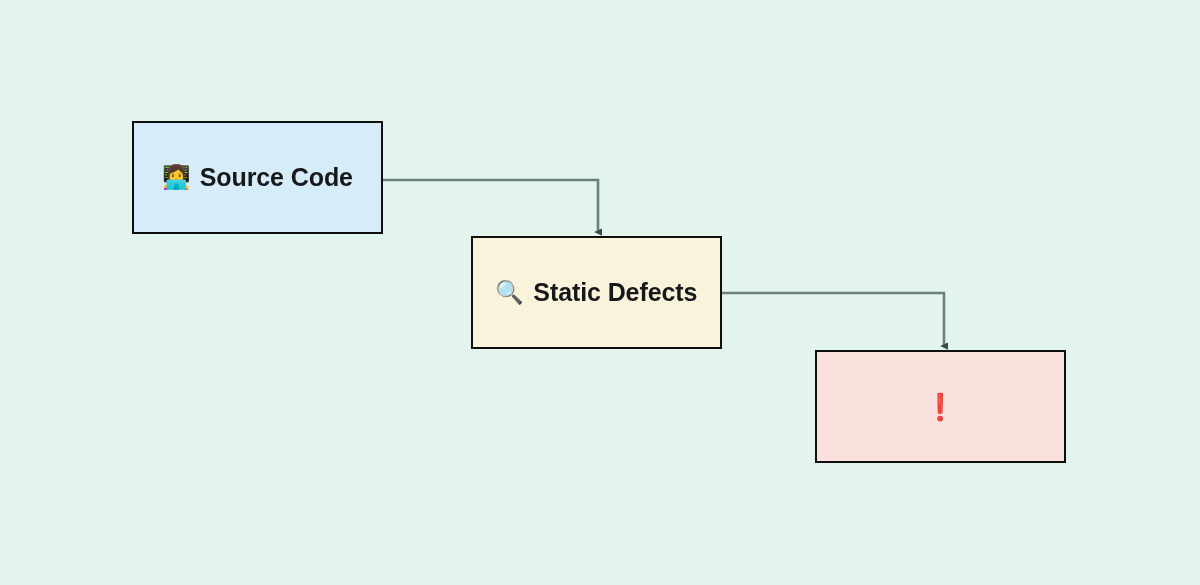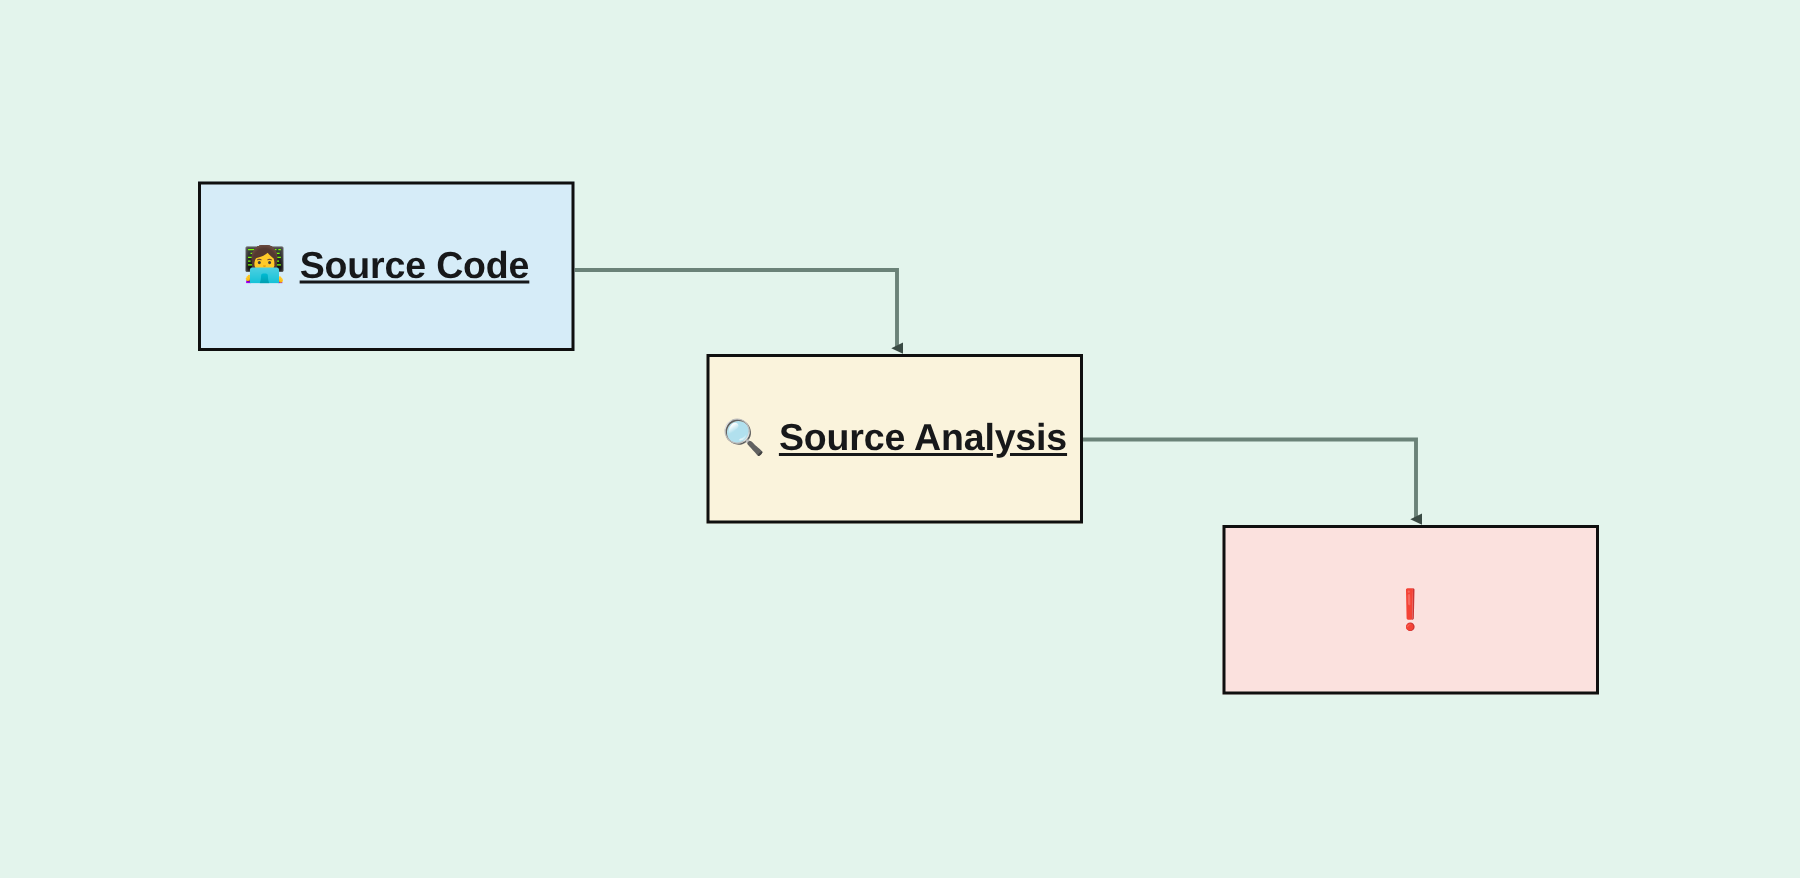--- a/index.html
+++ b/index.html
@@ -53,21 +53,20 @@
     display: inline-block;
     font-family: "DejaVu Sans", sans-serif;
   }
 
   .node-label {
     font-size: 25px;
     font-weight: bold;
     color: #17181a;
     letter-spacing: -0.1px;
     line-height: 1;
-    text-decoration: underline;
   }
 
   
   #node-source-code {
     left: 132px;
     top: 121px;
     width: 251px;
     height: 113px;
     background: #d6ecf8;
   }
@@ -115,21 +114,21 @@
   <div class="node" id="node-source-code" style="left: 132px; top: 121px; width: 251px; height: 113px; background: rgb(214, 236, 248); border-color: rgb(15, 15, 15);">
     <div class="node-inner">
       <span class="node-icon">👩‍💻</span>
       <span class="node-label" style="color: rgb(23, 24, 26);">Source Code</span>
     </div>
   </div>
 
   <div class="node" id="node-static-analysis" style="left: 471px; top: 236px; width: 251px; height: 113px; background: rgb(250, 243, 220); border-color: rgb(15, 15, 15);">
     <div class="node-inner">
       <span class="node-icon">🔍</span>
-      <span class="node-label" style="color: rgb(23, 24, 26);">Source Analysis</span>
+      <span class="node-label" style="color: rgb(23, 24, 26);">Static Defects</span>
     </div>
   </div>
 
   <div class="node" id="node-list-of-defects" style="left: 815px; top: 350px; width: 251px; height: 113px; background: rgb(251, 225, 222); border-color: rgb(15, 15, 15);">
     <div class="node-inner">
       <span class="node-icon">❗</span>
     </div>
   </div>
 
 </div>

